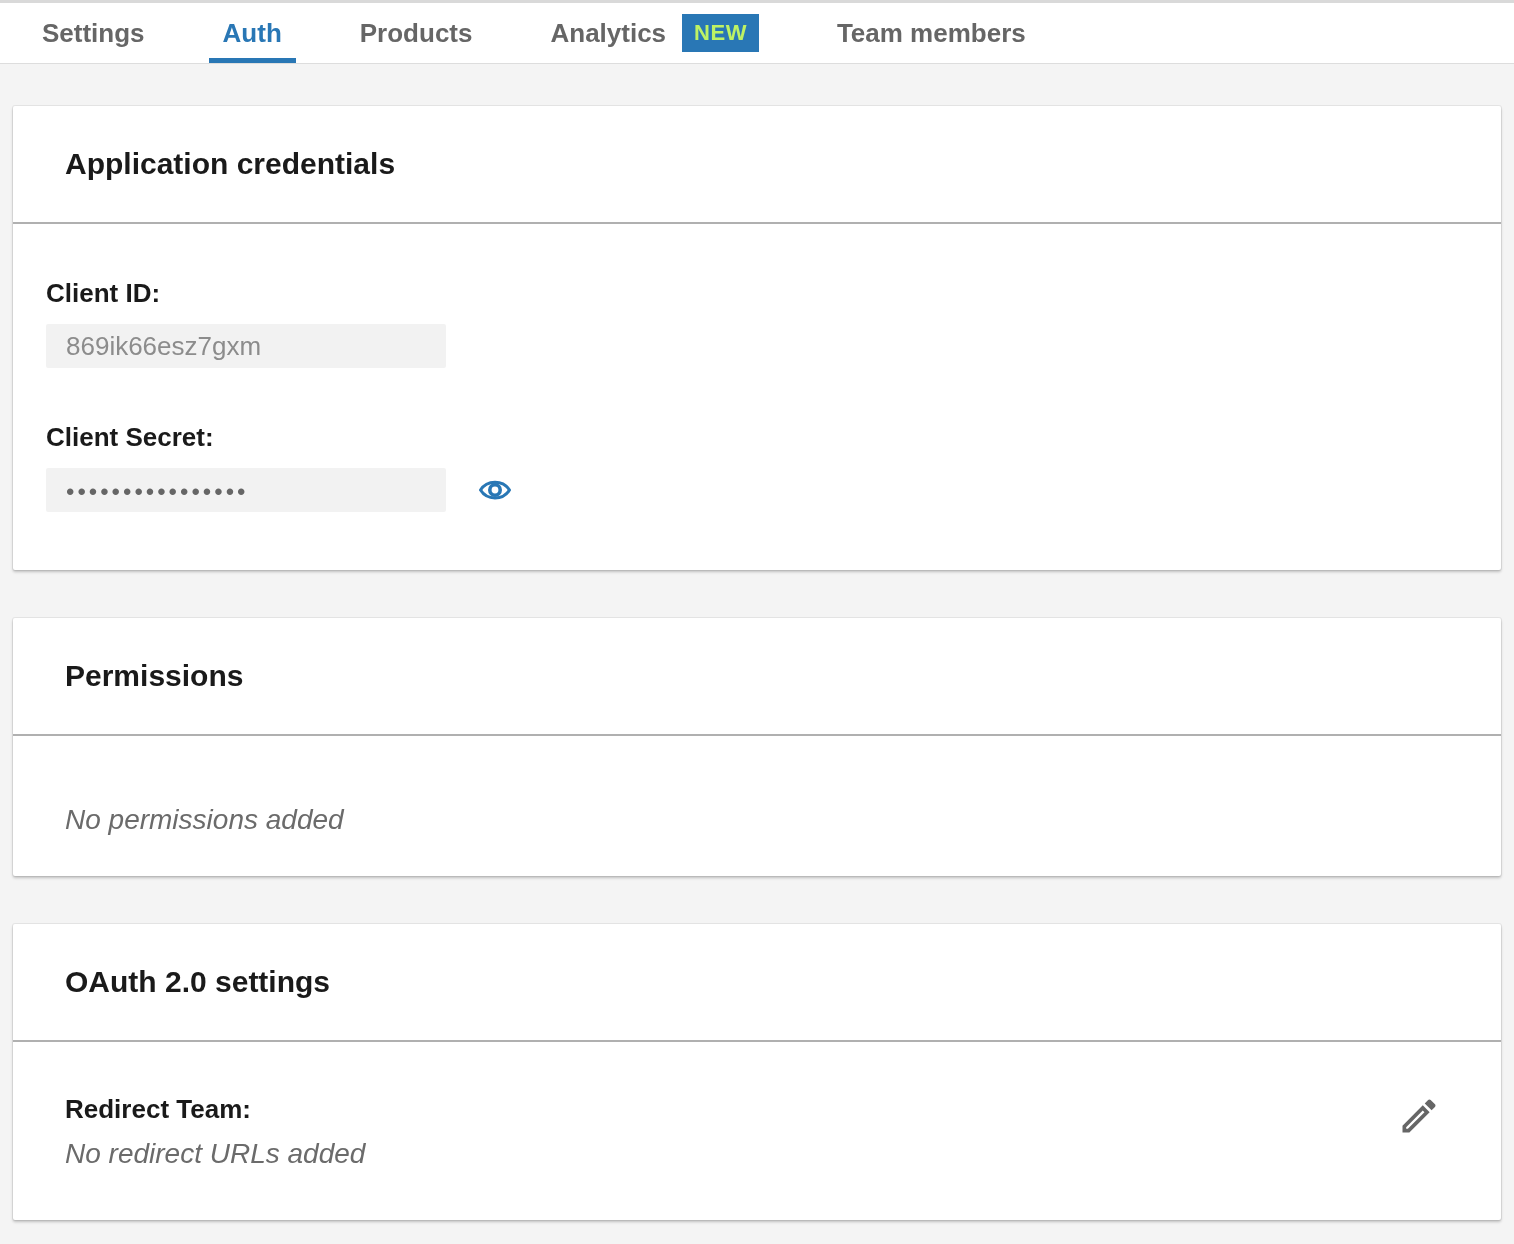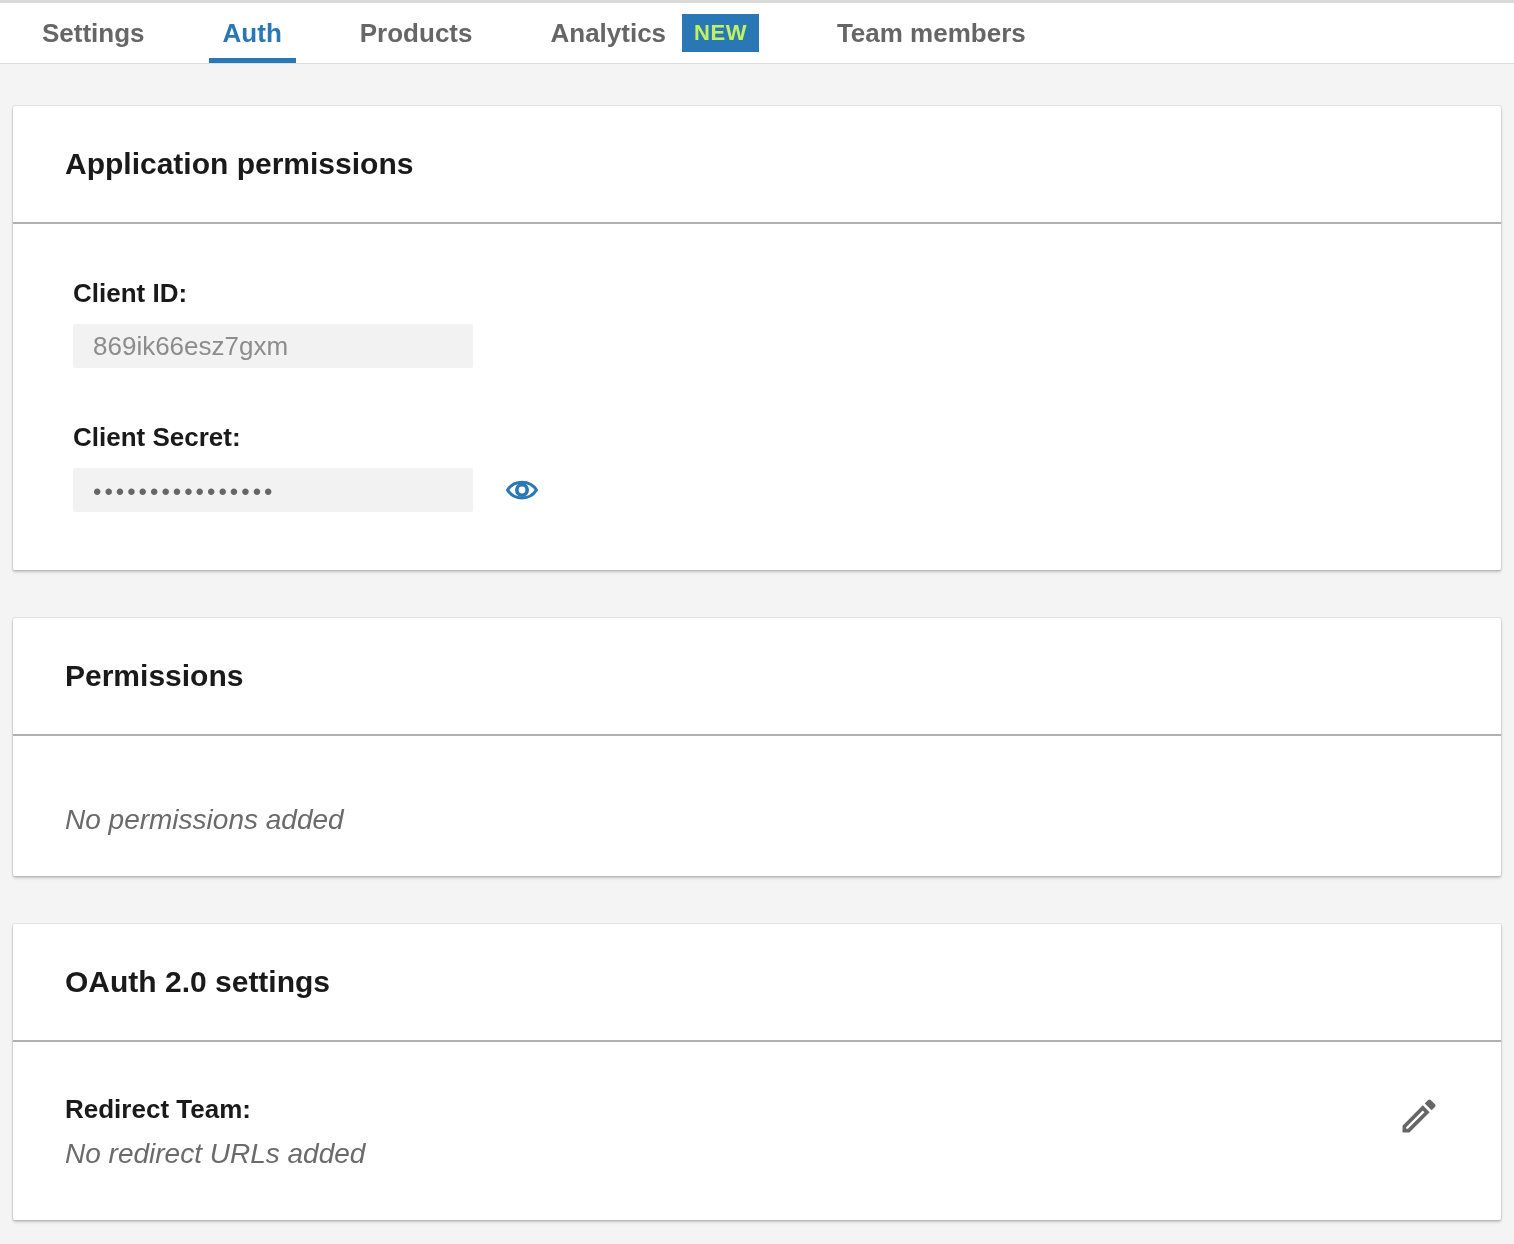--- a/index.html
+++ b/index.html
@@ -61,21 +61,21 @@
     padding:40px 52px;
     border-bottom:2px solid #b0b0b0;
   }
   .card-title {
     font-size:30px;
     line-height:36px;
     font-weight:700;
     color:#1a1a1a;
   }
 
-  .card-body { padding:54px 52px 58px 60px; }
+  .card-body { padding:54px 52px 58px 33px; }
 
   .field-label {
     font-size:26px;
     line-height:30px;
     font-weight:700;
     color:#1a1a1a;
   }
   .input-box {
     width:400px;
     height:44px;
@@ -138,21 +138,21 @@
   </div>
   <div class="tab">
     <span>Team members</span>
   </div>
 </nav>
 
 <main class="content">
 
   <section class="card">
     <div class="card-header">
-      <h2 class="card-title">Application permissions</h2>
+      <h2 class="card-title">Application credentials</h2>
     </div>
     <div class="card-body">
       <div class="field-label">Client ID:</div>
       <div class="input-box">
         <span>869ik66esz7gxm</span>
       </div>
 
       <div class="field-label secret-label">Client Secret:</div>
       <div class="secret-row">
         <div class="input-box" style="margin-top:16px;">

